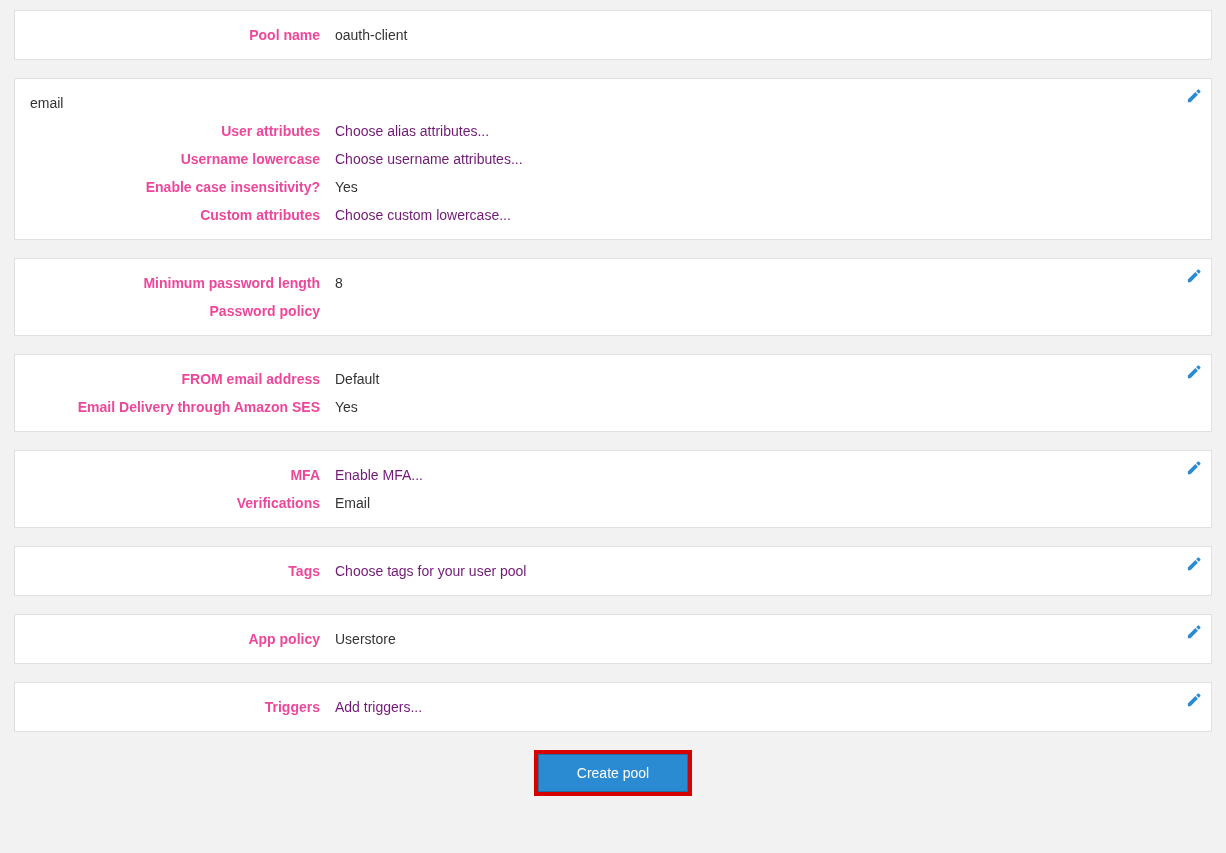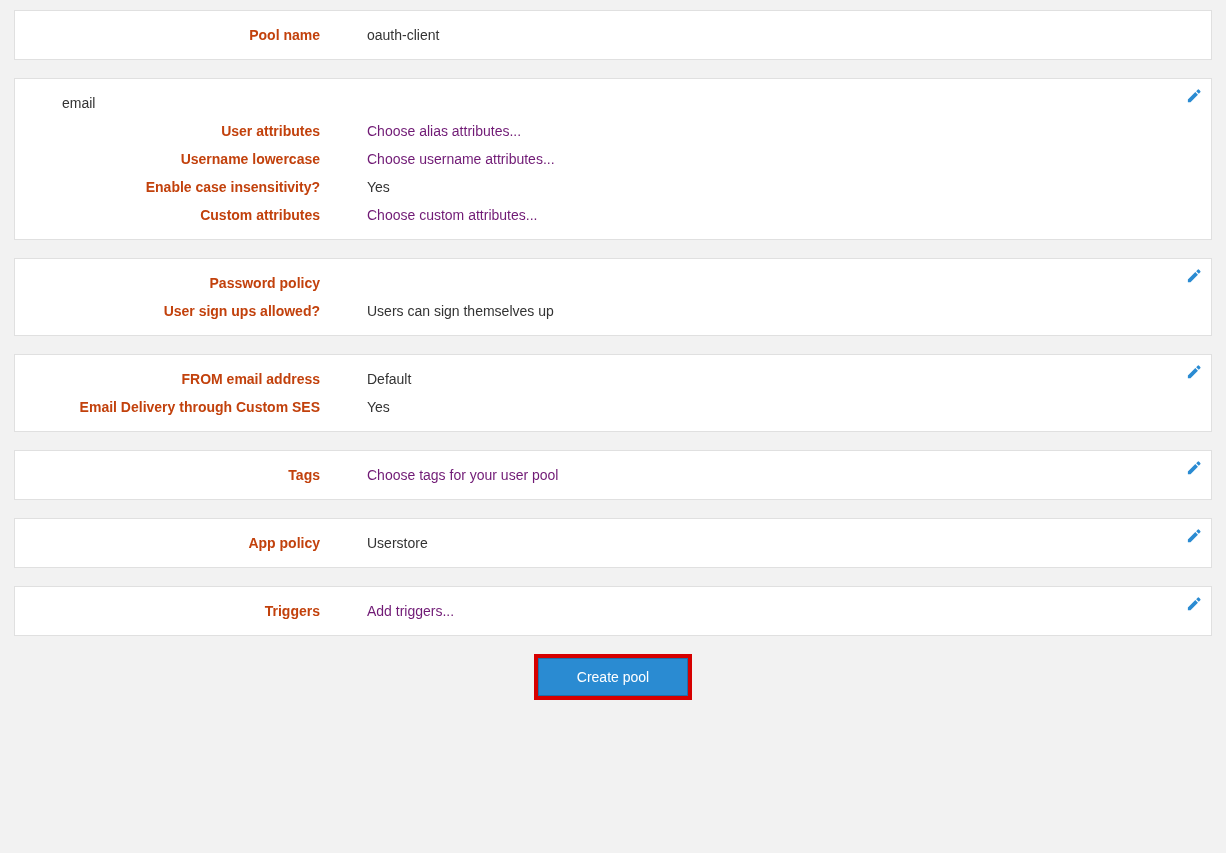--- a/index.html
+++ b/index.html
@@ -22,27 +22,26 @@
   }
   .row {
     display: flex;
     align-items: baseline;
     padding: 6px 0;
   }
   .label {
     width: 290px;
     text-align: right;
     font-weight: 700;
-    color: #c2410c;
+    color: #ec4899;
     padding-right: 15px;
     flex-shrink: 0;
   }
   .value {
     color: #333;
-    margin-left: 32px;
   }
   .link {
     color: #701a75;
     cursor: pointer;
     text-align: center;
   }
   .edit-icon {
     position: absolute;
     top: 10px;
     right: 10px;
@@ -101,55 +100,70 @@
     <div class="row">
       <div class="label">Username lowercase</div>
       <div class="value link">Choose username attributes...</div>
     </div>
     <div class="row">
       <div class="label">Enable case insensitivity?</div>
       <div class="value">Yes</div>
     </div>
     <div class="row">
       <div class="label">Custom attributes</div>
-      <div class="value link">Choose custom attributes...</div>
-    </div>
-  </div>
-
-  <div class="card">
-    <span class="edit-icon">
-      <svg viewBox="0 0 16 16" width="14" height="14" fill="currentColor">
-          <path d="M12.146 0.854a1.207 1.207 0 0 1 1.707 0l1.293 1.293a1.207 1.207 0 0 1 0 1.707L13.5 5.5 10.5 2.5 12.146 0.854zM9.5 3.5l3 3L4 15H1v-3L9.5 3.5z"></path>
-        </svg>
-    </span>
+      <div class="value link">Choose custom lowercase...</div>
+    </div>
+  </div>
+
+  <div class="card">
+    <span class="edit-icon">
+      <svg viewBox="0 0 16 16" width="14" height="14" fill="currentColor">
+          <path d="M12.146 0.854a1.207 1.207 0 0 1 1.707 0l1.293 1.293a1.207 1.207 0 0 1 0 1.707L13.5 5.5 10.5 2.5 12.146 0.854zM9.5 3.5l3 3L4 15H1v-3L9.5 3.5z"></path>
+        </svg>
+    </span>
+    <div class="row">
+      <div class="label">Minimum password length</div>
+      <div class="value">8</div>
+    </div>
     <div class="row">
       <div class="label">Password policy</div>
-    </div>
-    <div class="row">
-      <div class="label">User sign ups allowed?</div>
-      <div class="value">Users can sign themselves up</div>
     </div>
   </div>
 
   <div class="card">
     <span class="edit-icon">
       <svg viewBox="0 0 16 16" width="14" height="14" fill="currentColor">
           <path d="M12.146 0.854a1.207 1.207 0 0 1 1.707 0l1.293 1.293a1.207 1.207 0 0 1 0 1.707L13.5 5.5 10.5 2.5 12.146 0.854zM9.5 3.5l3 3L4 15H1v-3L9.5 3.5z"></path>
         </svg>
     </span>
     <div class="row">
       <div class="label">FROM email address</div>
       <div class="value">Default</div>
     </div>
     <div class="row">
-      <div class="label">Email Delivery through Custom SES</div>
+      <div class="label">Email Delivery through Amazon SES</div>
       <div class="value">Yes</div>
     </div>
   </div>
 
+  <div class="card">
+    <span class="edit-icon">
+      <svg viewBox="0 0 16 16" width="14" height="14" fill="currentColor">
+          <path d="M12.146 0.854a1.207 1.207 0 0 1 1.707 0l1.293 1.293a1.207 1.207 0 0 1 0 1.707L13.5 5.5 10.5 2.5 12.146 0.854zM9.5 3.5l3 3L4 15H1v-3L9.5 3.5z"></path>
+        </svg>
+    </span>
+    <div class="row">
+      <div class="label">MFA</div>
+      <div class="value link">Enable MFA...</div>
+    </div>
+    <div class="row">
+      <div class="label">Verifications</div>
+      <div class="value">Email</div>
+    </div>
+  </div>
 
   <div class="card">
     <span class="edit-icon">
       <svg viewBox="0 0 16 16" width="14" height="14" fill="currentColor">
           <path d="M12.146 0.854a1.207 1.207 0 0 1 1.707 0l1.293 1.293a1.207 1.207 0 0 1 0 1.707L13.5 5.5 10.5 2.5 12.146 0.854zM9.5 3.5l3 3L4 15H1v-3L9.5 3.5z"></path>
         </svg>
     </span>
     <div class="row">
       <div class="label">Tags</div>
       <div class="value link">Choose tags for your user pool</div>

